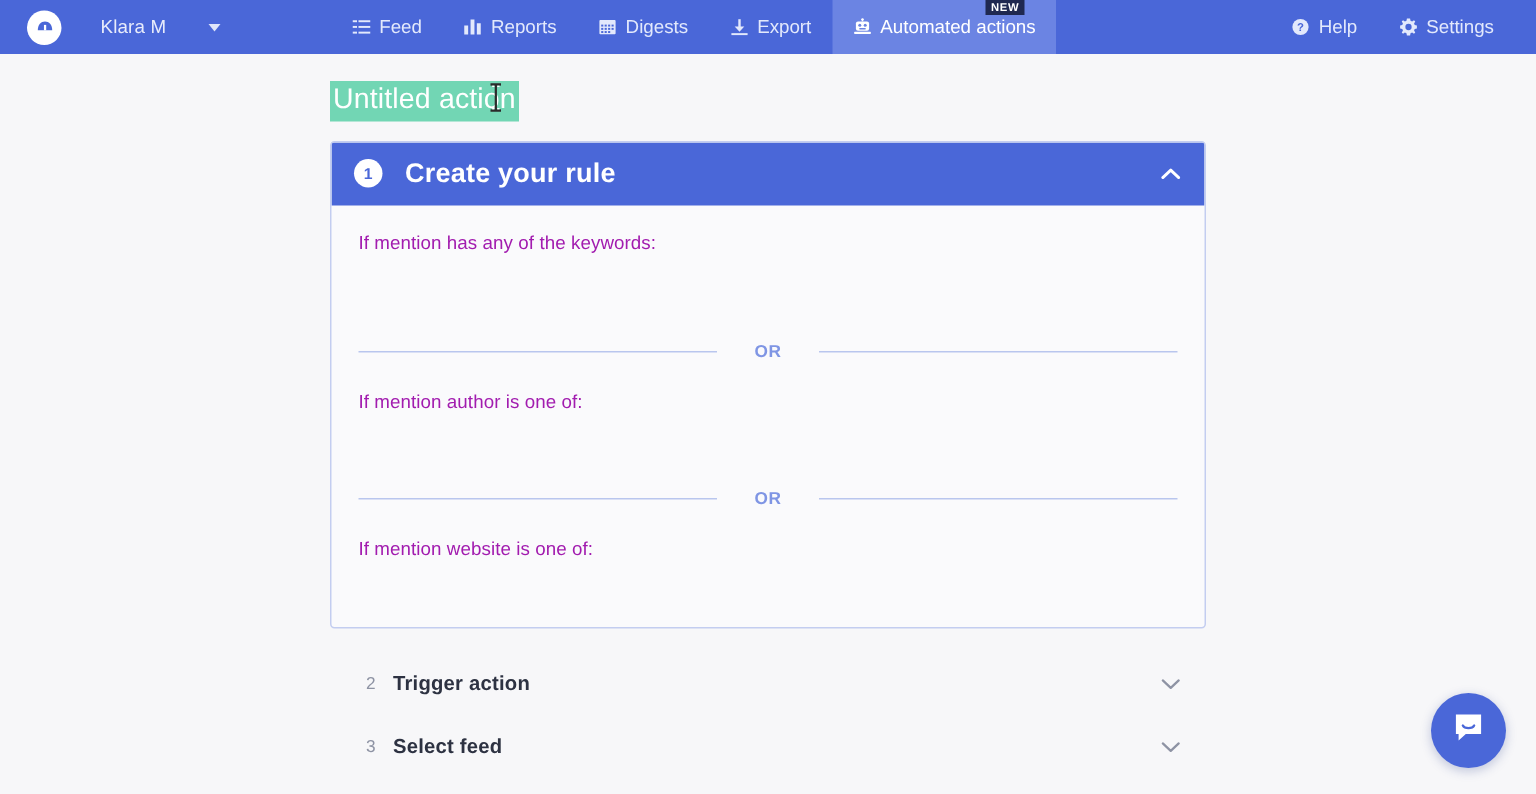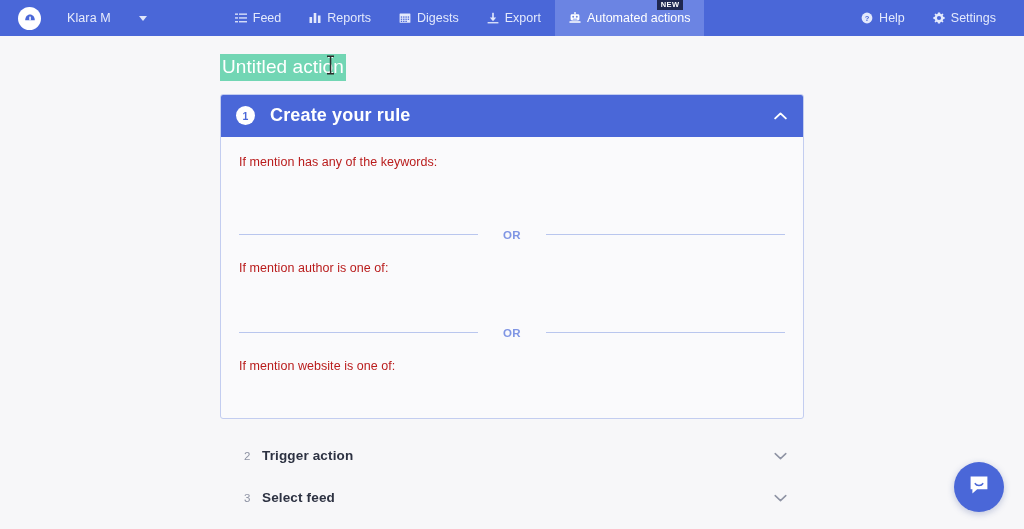--- a/index.html
+++ b/index.html
@@ -180,21 +180,21 @@
 
   .card-header .chev { margin-left: auto; display: flex; }
 
   .card-body {
     padding: 18px 18px 0;
     height: 281px;
   }
 
   .cond-label {
     font-size: 12.5px;
-    color: #b91c1c;
+    color: #a21caf;
     letter-spacing: .05px;
   }
 
   .cond-block {
     height: 74px;
   }
 
   .or-divider {
     display: flex;
     align-items: center;

